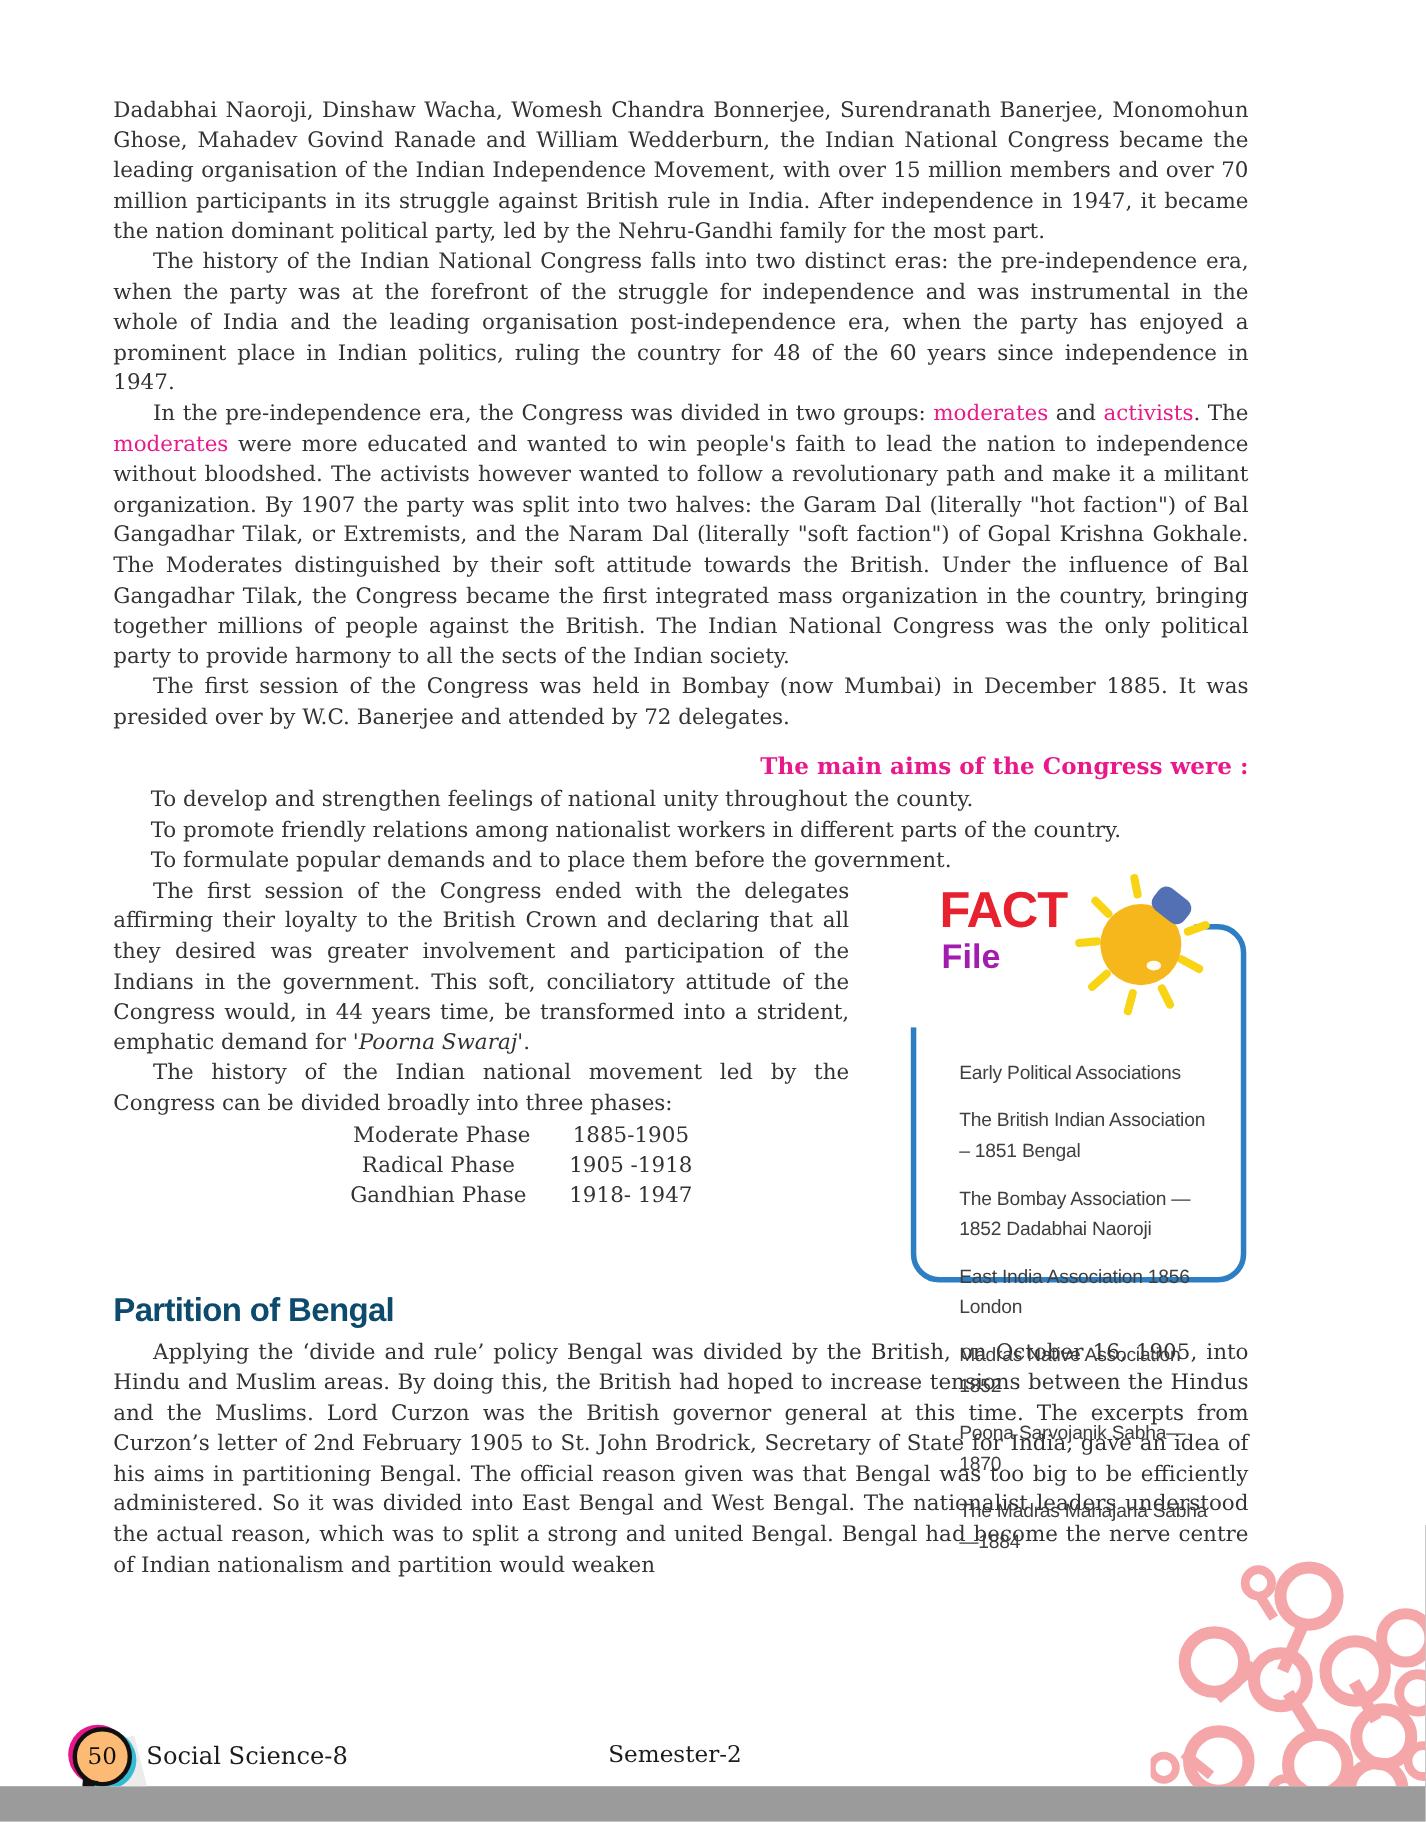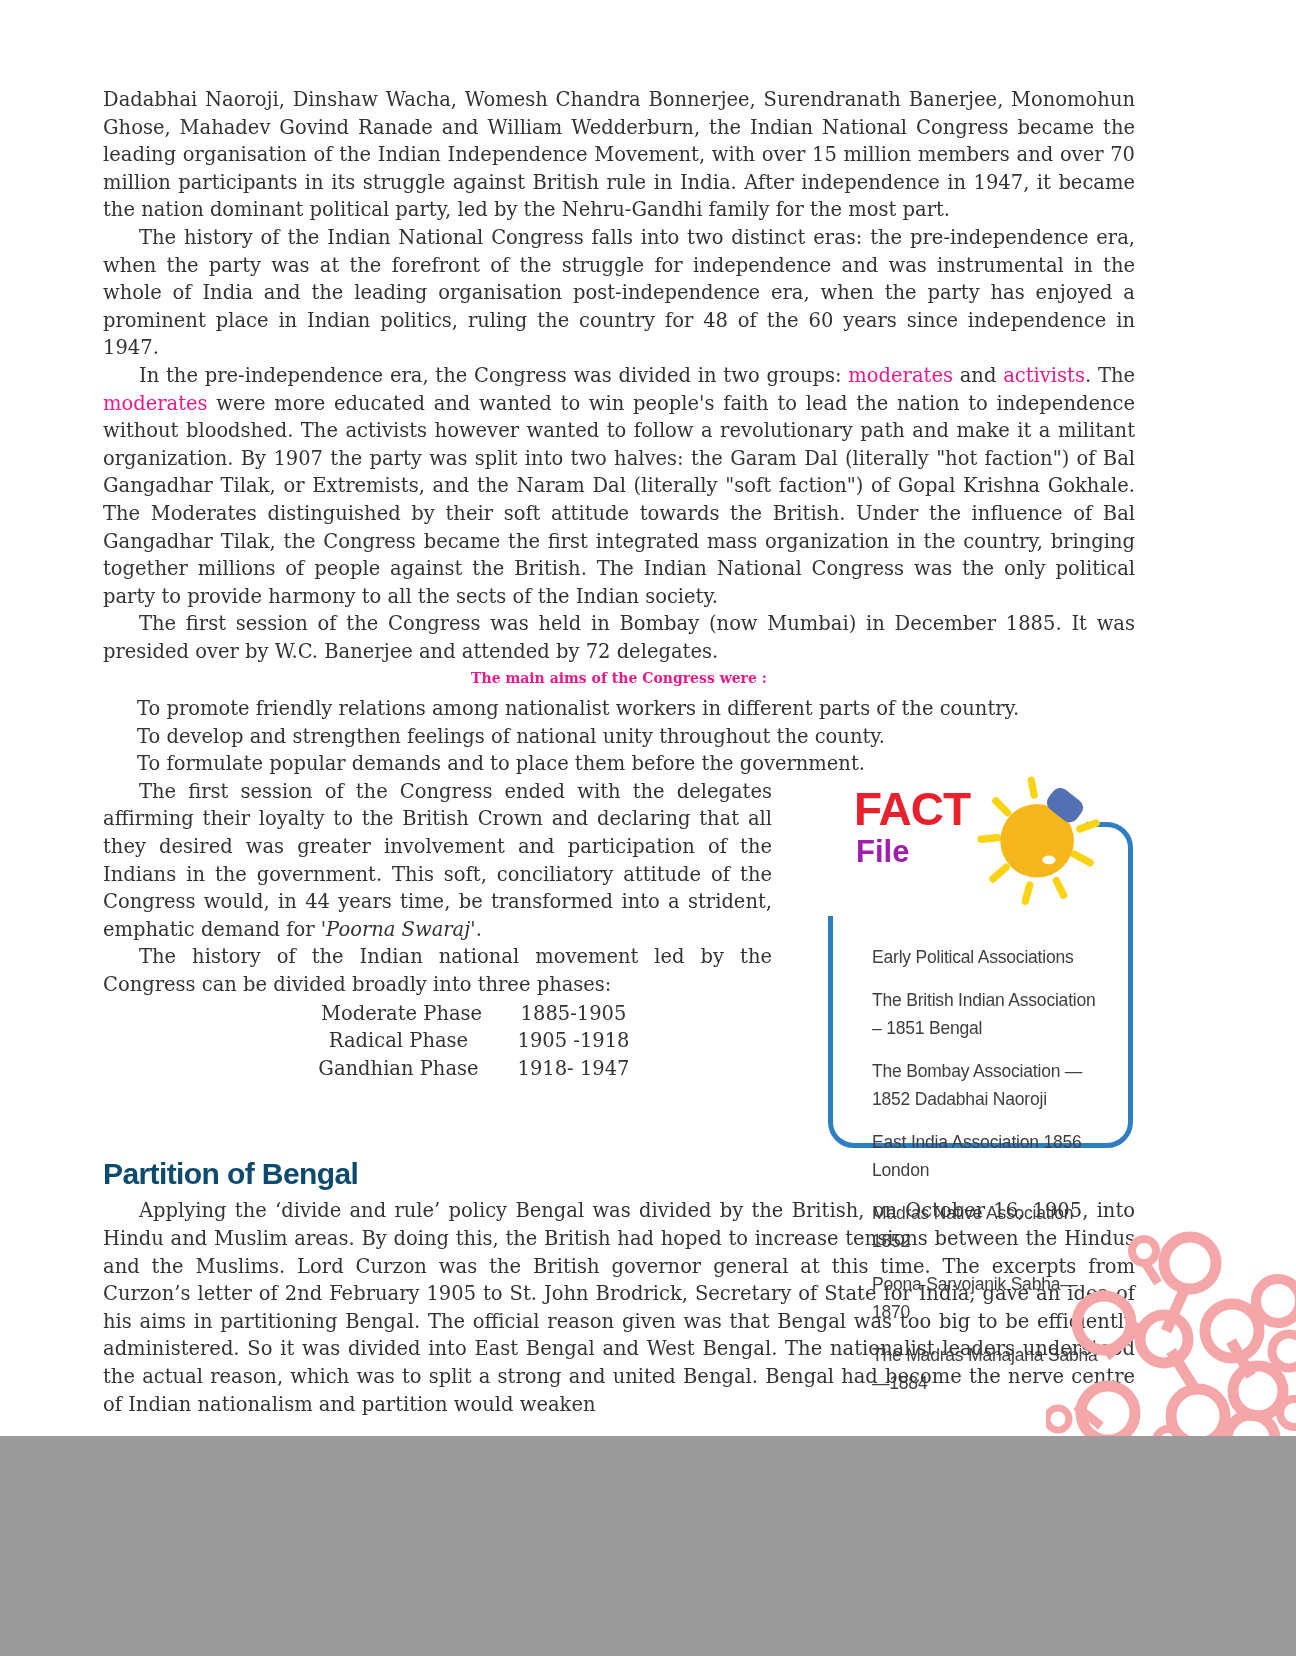--- a/index.html
+++ b/index.html
@@ -1,31 +1,31 @@
 <!DOCTYPE html>
 <html><head>
 <meta charset="utf-8">
 <style>
   html,body { margin:0; padding:0; background:#9b9b9b; }
   .page {
-    position:relative; width:1296px; height:1436px; margin:0 auto;
+    position:relative; width:1296px; height:1624px; margin:0 auto;
     background:#ffffff; overflow:hidden;
     font-family:"DejaVu Serif", serif; color:#333333;text-decoration:underline;
   }
   .content {
     position:absolute; left:103px; top:86px; width:1032px;
     font-size:19.5px; line-height:27.6px; text-align:justify;
   }
   .content p { margin:0; text-indent:36px; }
   .content p.no-indent { text-indent:0; }
   .pink { color:#e9198b; }
   .italic { font-style:italic;margin-top:28px; }
   .pink-heading {
-    margin:0 0 2px; font-size:14px; font-weight:bold; color:#e9198b;
-    text-indent:0; text-align:center;
+    margin:18px 0 2px; font-size:21px; font-weight:bold; color:#e9198b;
+    text-indent:0; text-align:right;
   }
   .aims { margin:0; }
   .aim-line { margin-left:34px; text-indent:0; text-align:left; }
   
   .factbox {
     float:right; width:345px; height:372px; margin:2px 0 8px 18px;
     position:relative; font-family:"Liberation Sans", sans-serif;
     text-align:left;
   }
   .fb-border {
@@ -91,22 +91,22 @@
 
     <p>The history of the Indian National Congress falls into two distinct eras: the pre-independence era, when the party was at the forefront of the struggle for independence and was instrumental in the whole of India and the leading organisation post-independence era, when the party has enjoyed a prominent place in Indian politics, ruling the country for 48 of the 60 years since independence in 1947.</p>
 
     <p><span>In the pre-independence era, the Congress was divided in two groups: </span><span class="pink">moderates</span><span> and </span><span class="pink">activists</span><span>. The </span><span class="pink">moderates</span><span> were more educated and wanted to win people's faith to lead the nation to independence without bloodshed. The activists however wanted to follow a revolutionary path and make it a militant organization. By 1907 the party was split into two halves: the Garam Dal (literally "hot faction") of Bal Gangadhar Tilak, or Extremists, and the Naram Dal (literally "soft faction") of Gopal Krishna Gokhale. The Moderates distinguished by their soft attitude towards the British. Under the influence of Bal Gangadhar Tilak, the Congress became the first integrated mass organization in the country, bringing together millions of people against the British. The Indian National Congress was the only political party to provide harmony to all the sects of the Indian society.</span></p>
 
     <p>The first session of the Congress was held in Bombay (now Mumbai) in December 1885. It was presided over by W.C. Banerjee and attended by 72 delegates.</p>
 
     <h3 class="pink-heading">The main aims of the Congress were :</h3>
 
     <div class="aims">
+      <div class="aim-line">To develop and strengthen feelings of national unity throughout the county.</div>
       <div class="aim-line">To promote friendly relations among nationalist workers in different parts of the country.</div>
-      <div class="aim-line">To develop and strengthen feelings of national unity throughout the county.</div>
       <div class="aim-line">To formulate popular demands and to place them before the government.</div>
     </div>
 
     <div class="factbox">
       <div class="fb-border"></div>
       <div class="fb-mask-top"></div>
       <div class="fb-mask-left"></div>
       <div class="fb-title-top">FACT</div>
       <div class="fb-title-bottom">File</div>
       <div class="fb-bulb">

